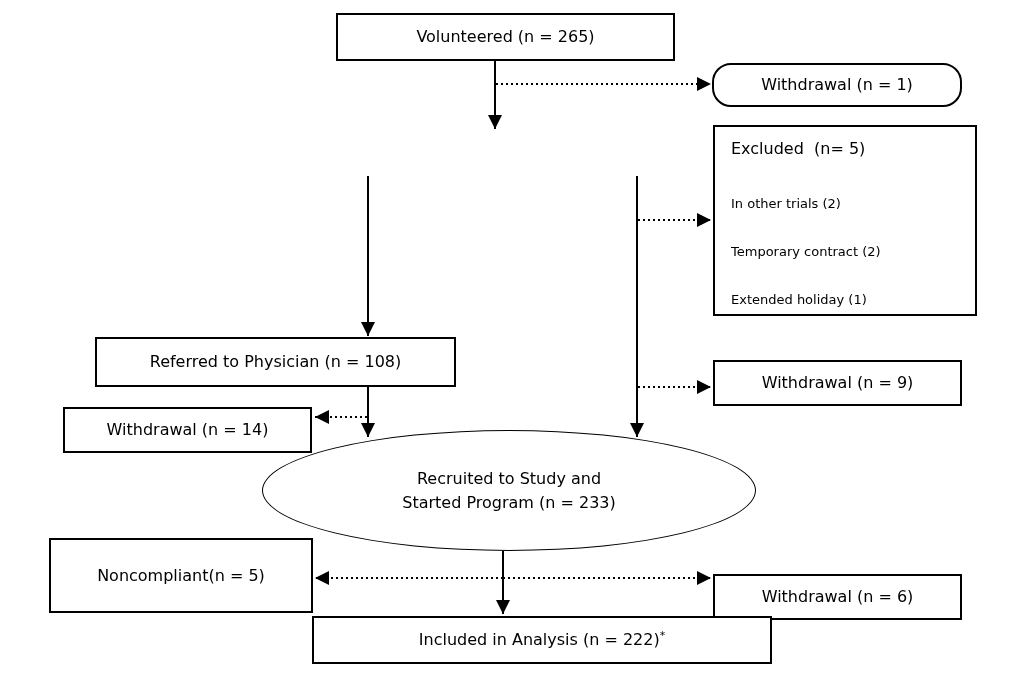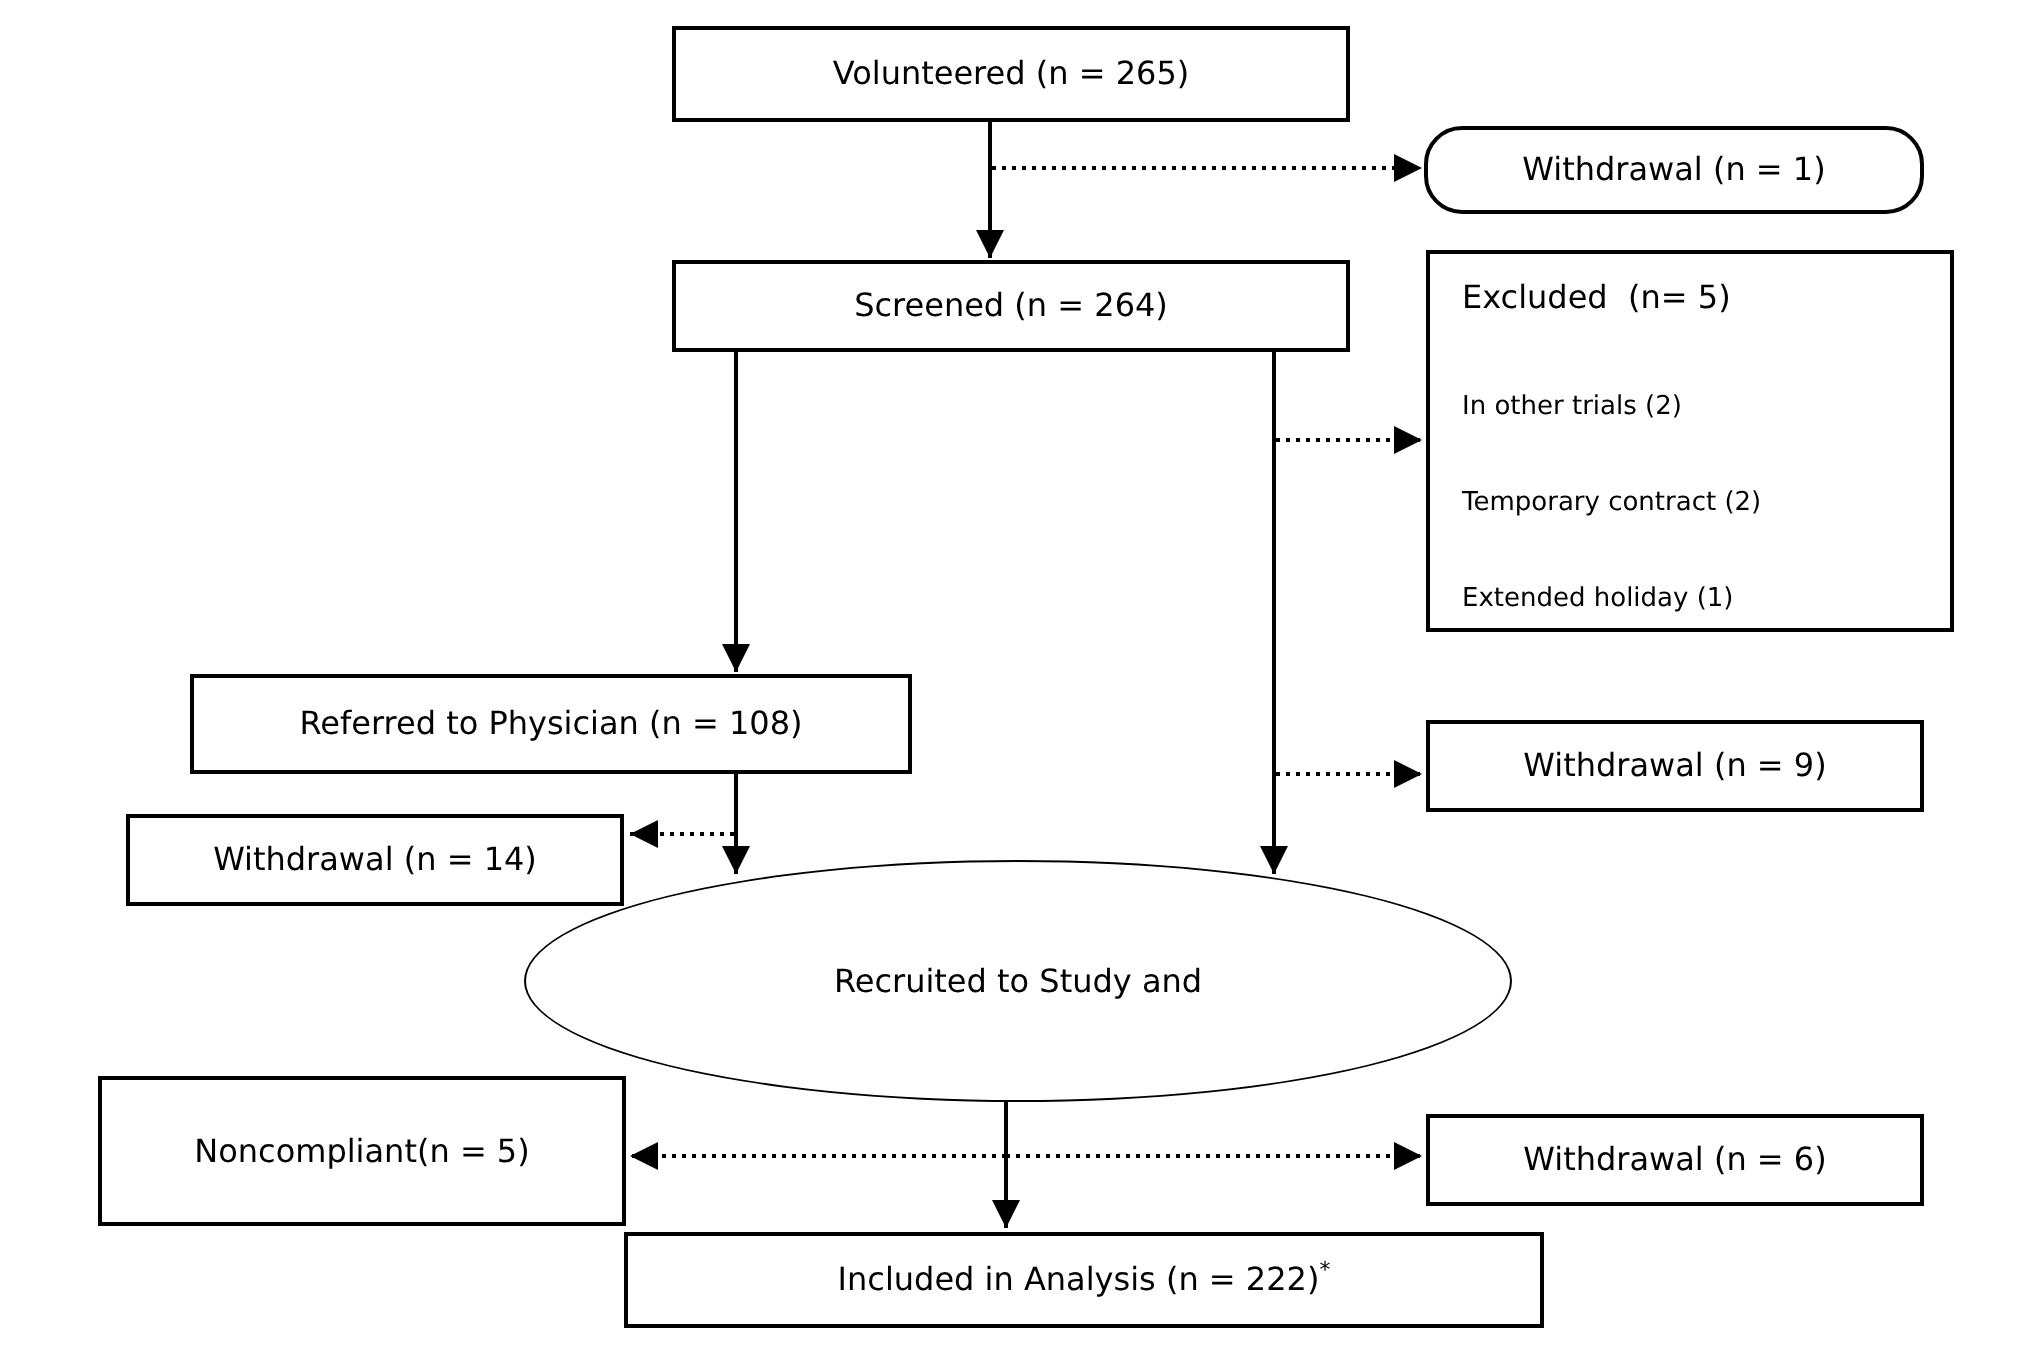--- a/index.html
+++ b/index.html
@@ -92,23 +92,20 @@
   </svg>
 
   <div class="node" style="left:336px; top:13px; width:339px; height:48px;">
     <span>Volunteered (n = 265)</span>
   </div>
 
   <div class="node" style="left:712px; top:63px; width:250px; height:44px;border-radius:19px;">
     <span>Withdrawal (n = 1)</span>
   </div>
 
-  <div class="node" style="left:336px; top:130px; width:339px; height:46px;">
-    <span>Screened (n = 264)</span>
-  </div>
 
   <div class="node excluded" style="left:713px; top:125px; width:264px; height:191px;">
     <div class="ex-title">Excluded  (n= 5)</div>
     <div class="ex-item">In other trials (2)</div>
     <div class="ex-item">Temporary contract (2)</div>
     <div class="ex-item">Extended holiday (1)</div>
   </div>
 
   <div class="node" style="left:95px; top:337px; width:361px; height:50px;">
     <span>Referred to Physician (n = 108)</span>
@@ -117,28 +114,29 @@
   <div class="node" style="left:713px; top:360px; width:249px; height:46px;">
     <span>Withdrawal (n = 9)</span>
   </div>
 
   <div class="node" style="left:63px; top:407px; width:249px; height:46px;">
     <span>Withdrawal (n = 14)</span>
   </div>
 
   <div class="node ellipse" style="left:262px; top:430px; width:494px; height:121px;">
     <span>Recruited to Study and</span>
+    <span>Started Program (n = 233)</span>
   </div>
 
   <div class="node two-line" style="left:49px; top:538px; width:264px; height:75px;">
     <span>Noncompliant</span>
     <span>(n = 5)</span>
   </div>
 
-  <div class="node" style="left:713px; top:557px; width:249px; height:46px;text-align:center;">
+  <div class="node" style="left:713px; top:574px; width:249px; height:46px;text-align:center;">
     <span>Withdrawal (n = 6)</span>
   </div>
 
   <div class="node" style="left:312px; top:616px; width:460px; height:48px;">
     <span>
       <span>Included in Analysis (n = 222)</span><sup class="star">*</sup>
     </span>
   </div>
 
 </div>

